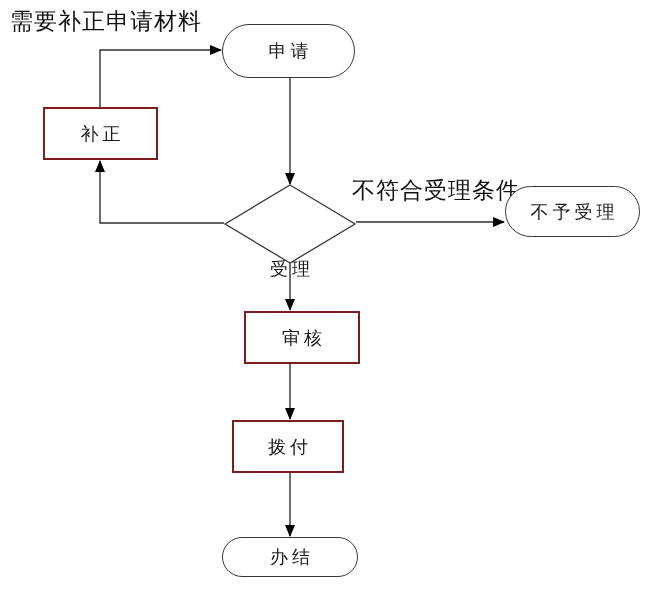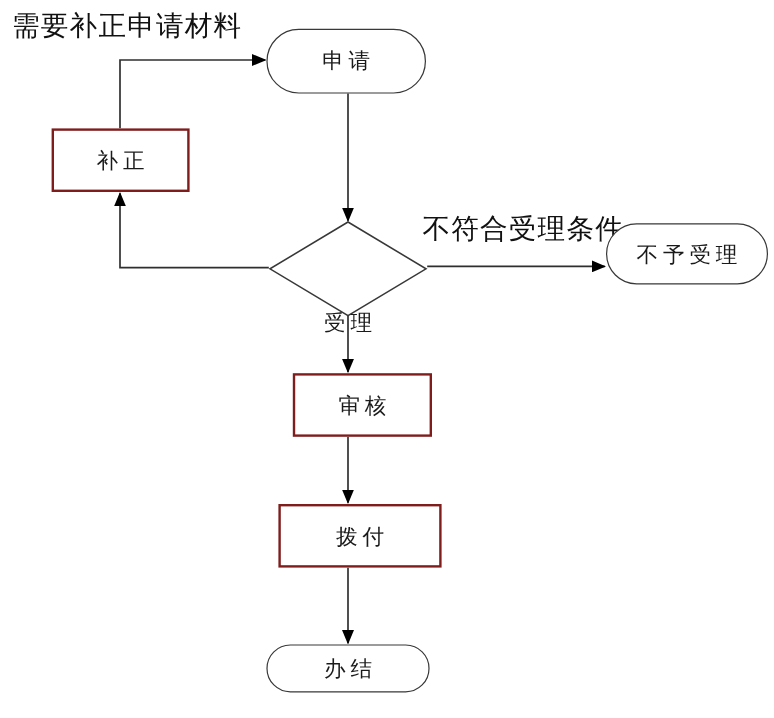--- a/index.html
+++ b/index.html
@@ -50,21 +50,21 @@
     z-index: 2;
     color: #111111;
     font-size: 23px;
     letter-spacing: 1px;
     white-space: nowrap;
   }
   #node-apply    { left: 222px; top: 24px;  width: 133px; height: 54px; border-radius: 27px; }
   #node-correct  { left: 43px;  top: 107px; width: 115px; height: 53px; }
   #node-reject   { left: 505px; top: 186px; width: 135px; height: 51px; border-radius: 26px; }
   #node-review   { left: 244px; top: 311px; width: 116px; height: 53px; }
-  #node-disburse { left: 232px; top: 420px; width: 136px; height: 53px; }
+  #node-disburse { left: 232px; top: 420px; width: 112px; height: 53px; }
   #node-complete { left: 222px; top: 537px; width: 136px; height: 40px; border-radius: 25px; }
   #node-accept-label { left: 248px; top: 209px; width: 84px; height: 30px; margin-top: 45px; }
   #note-top      { left: 10px;  top: 6px; }
   #label-branch  { left: 352px; top: 175px; }
 </style>
 </head>
 <body>
 
 <div class="canvas">
 

